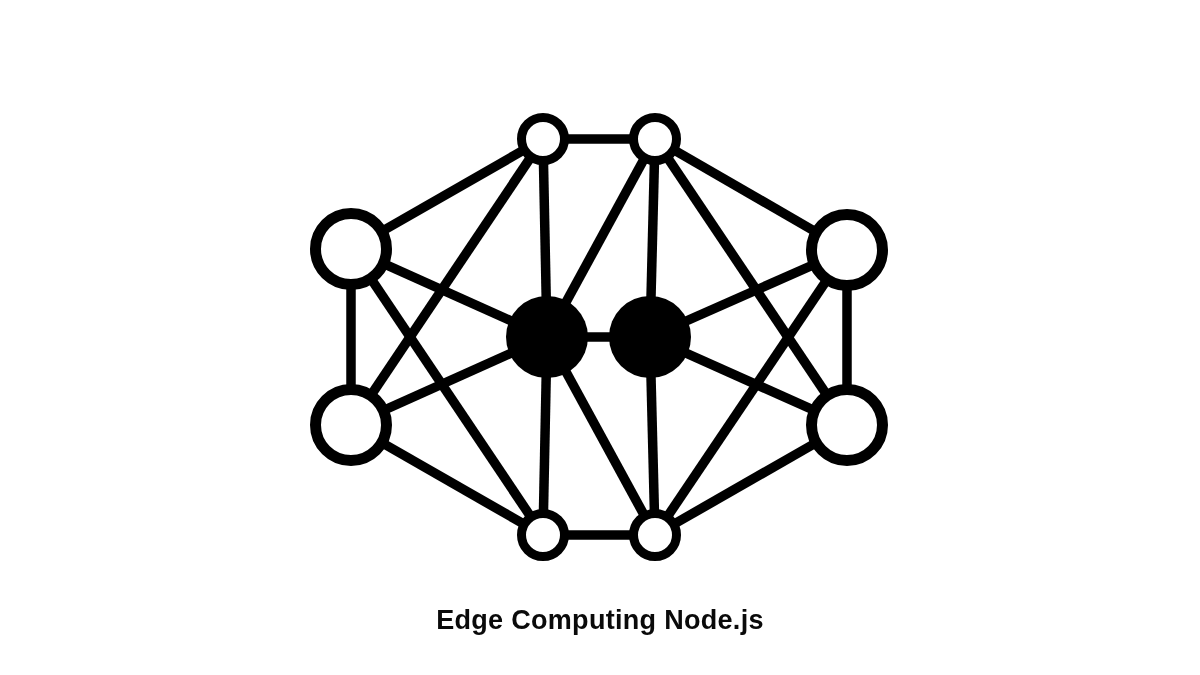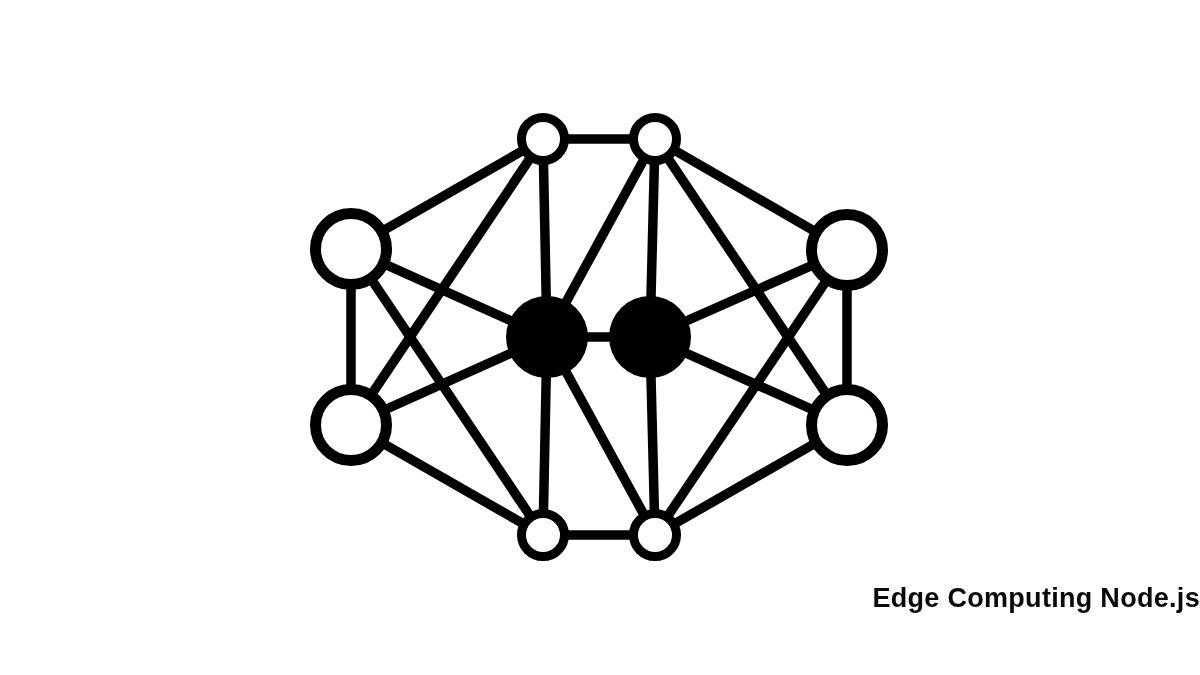--- a/index.html
+++ b/index.html
@@ -20,24 +20,24 @@
   .diagram-wrap {
     position: absolute;
     top: 0;
     left: 0;
     width: 1200px;
     height: 675px;
   }
   svg { display: block; }
   .caption {
     position: absolute;
-    top: 583px;
+    top: 605px;
     left: 0;
     width: 1200px;
-    text-align: right;
+    text-align: center;
     font-weight: 700;
     font-size: 27px;
     letter-spacing: 0.3px;
     color: #0a0a0a;
     font-family: "Liberation Sans", sans-serif;
   }
 </style>
 </head>
 <body>
 

